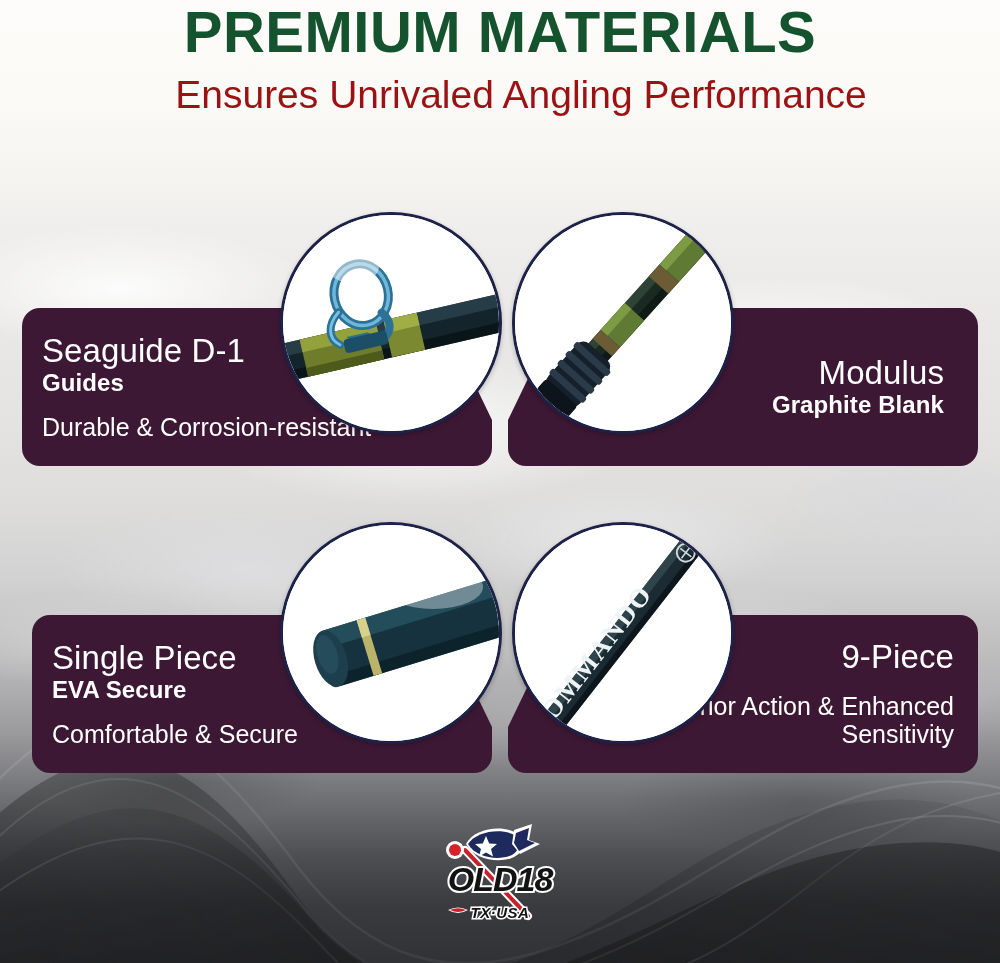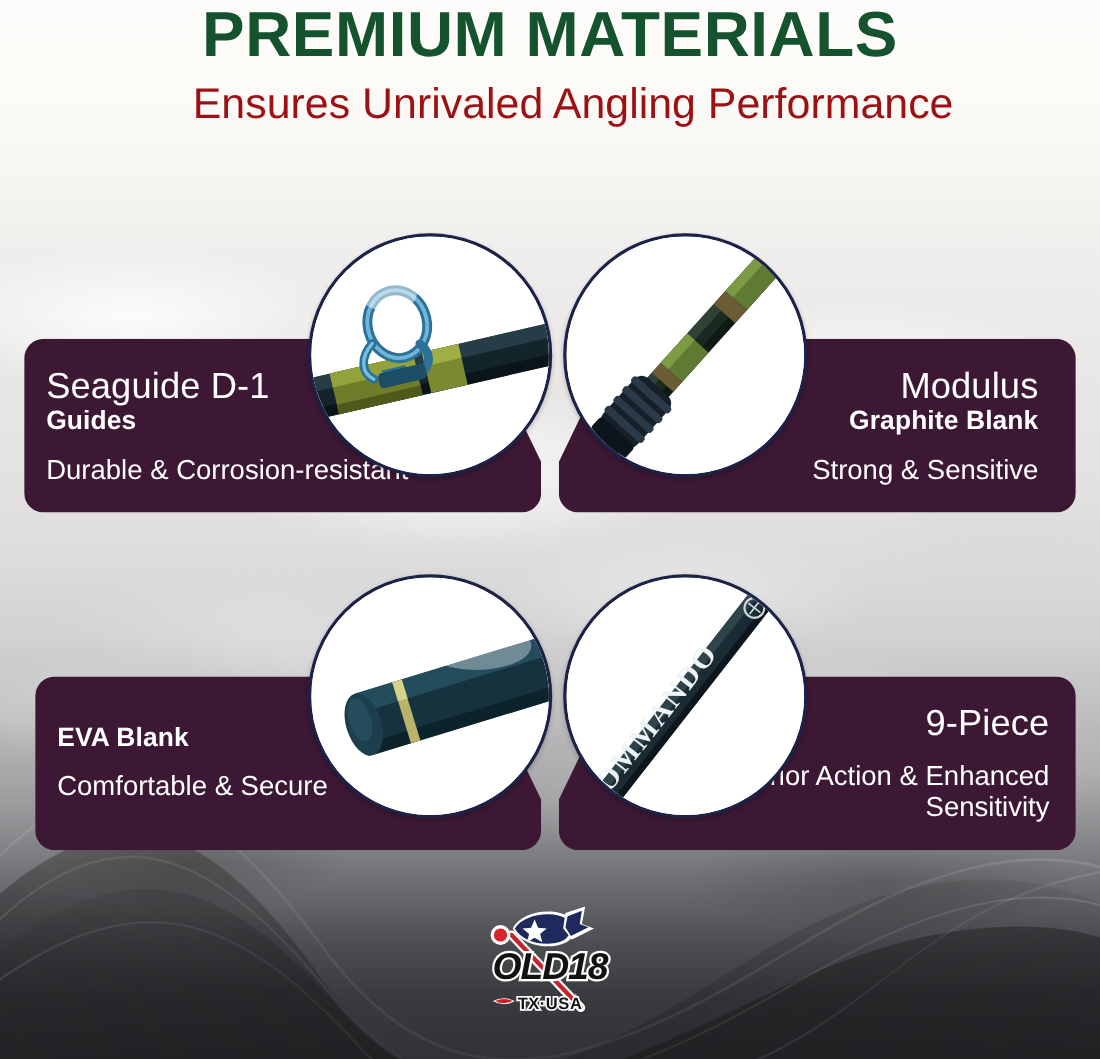--- a/index.html
+++ b/index.html
@@ -216,30 +216,30 @@
     </div>
   </div>
 
   <div class="card card-r" style="left: 508px; top: 308px; width: 470px; height: 158px; color: rgb(255, 255, 255);">
     <svg class="card-shape" viewBox="0 0 470 158" preserveAspectRatio="none">
       <path d="M452,0 H54 L0,112 V140 A18,18 0 0 0 18,158 H452 A18,18 0 0 0 470,140 V18 A18,18 0 0 0 452,0 Z" fill="#3C1834"></path>
     </svg>
     <div class="card-text">
       <div class="title-light">Modulus</div>
       <div class="title-bold">Graphite Blank</div>
-      <div class="card-sub">Strong &amp; Sensitive</div>
     </div>
   </div>
 
   <div class="card card-l" style="left: 32px; top: 615px; width: 460px; height: 158px; color: rgb(255, 255, 255);">
     <svg class="card-shape" viewBox="0 0 460 158" preserveAspectRatio="none">
       <path d="M18,0 H406 L460,112 V140 A18,18 0 0 1 442,158 H18 A18,18 0 0 1 0,140 V18 A18,18 0 0 1 18,0 Z" fill="#3C1834"></path>
     </svg>
     <div class="card-text">
-      <div class="title-bold">EVA Blank</div>
+      <div class="title-light">Single Piece</div>
+      <div class="title-bold">EVA Secure</div>
       <div class="card-sub">Comfortable &amp; Secure</div>
     </div>
   </div>
 
   <div class="card card-r" style="left: 508px; top: 615px; width: 470px; height: 158px; color: rgb(255, 255, 255);">
     <svg class="card-shape" viewBox="0 0 470 158" preserveAspectRatio="none">
       <path d="M452,0 H54 L0,112 V140 A18,18 0 0 0 18,158 H452 A18,18 0 0 0 470,140 V18 A18,18 0 0 0 452,0 Z" fill="#3C1834"></path>
     </svg>
     <div class="card-text" style="padding:0 24px;">
       <div class="title-light">9-Piece</div>
@@ -346,16 +346,16 @@
 
       <path d="M66,12 L69.2,19.4 L77,20 L71,25 L73,32.6 L66,28.4 L59,32.6 L61,25 L55,20 L62.8,19.4 Z" fill="#ffffff"></path>
 
       <circle cx="35" cy="26" r="9" fill="#ffffff"></circle>
       <circle cx="35" cy="26" r="6" fill="#D8232A"></circle>
 
       <path d="M28,86 q10,-5 20,0 q-10,6 -20,0 Z" fill="#ffffff"></path>
       <path d="M30,86 q8,-3.5 16,0 q-8,4 -16,0 Z" fill="#C9202A"></path>
     </svg>
     <div class="logo-word" style="position:absolute; left:0; top:38px; width:160px;">OLD18</div>
-    <div class="logo-sub" style="position:absolute; left:0; top:84px; width:160px;">TX·USA</div>
+    <div class="logo-sub" style="position:absolute; left:0; top:84px; width:160px;font-style:italic;">TX·USA</div>
   </div>
 
 </div>
 
 </body></html>

